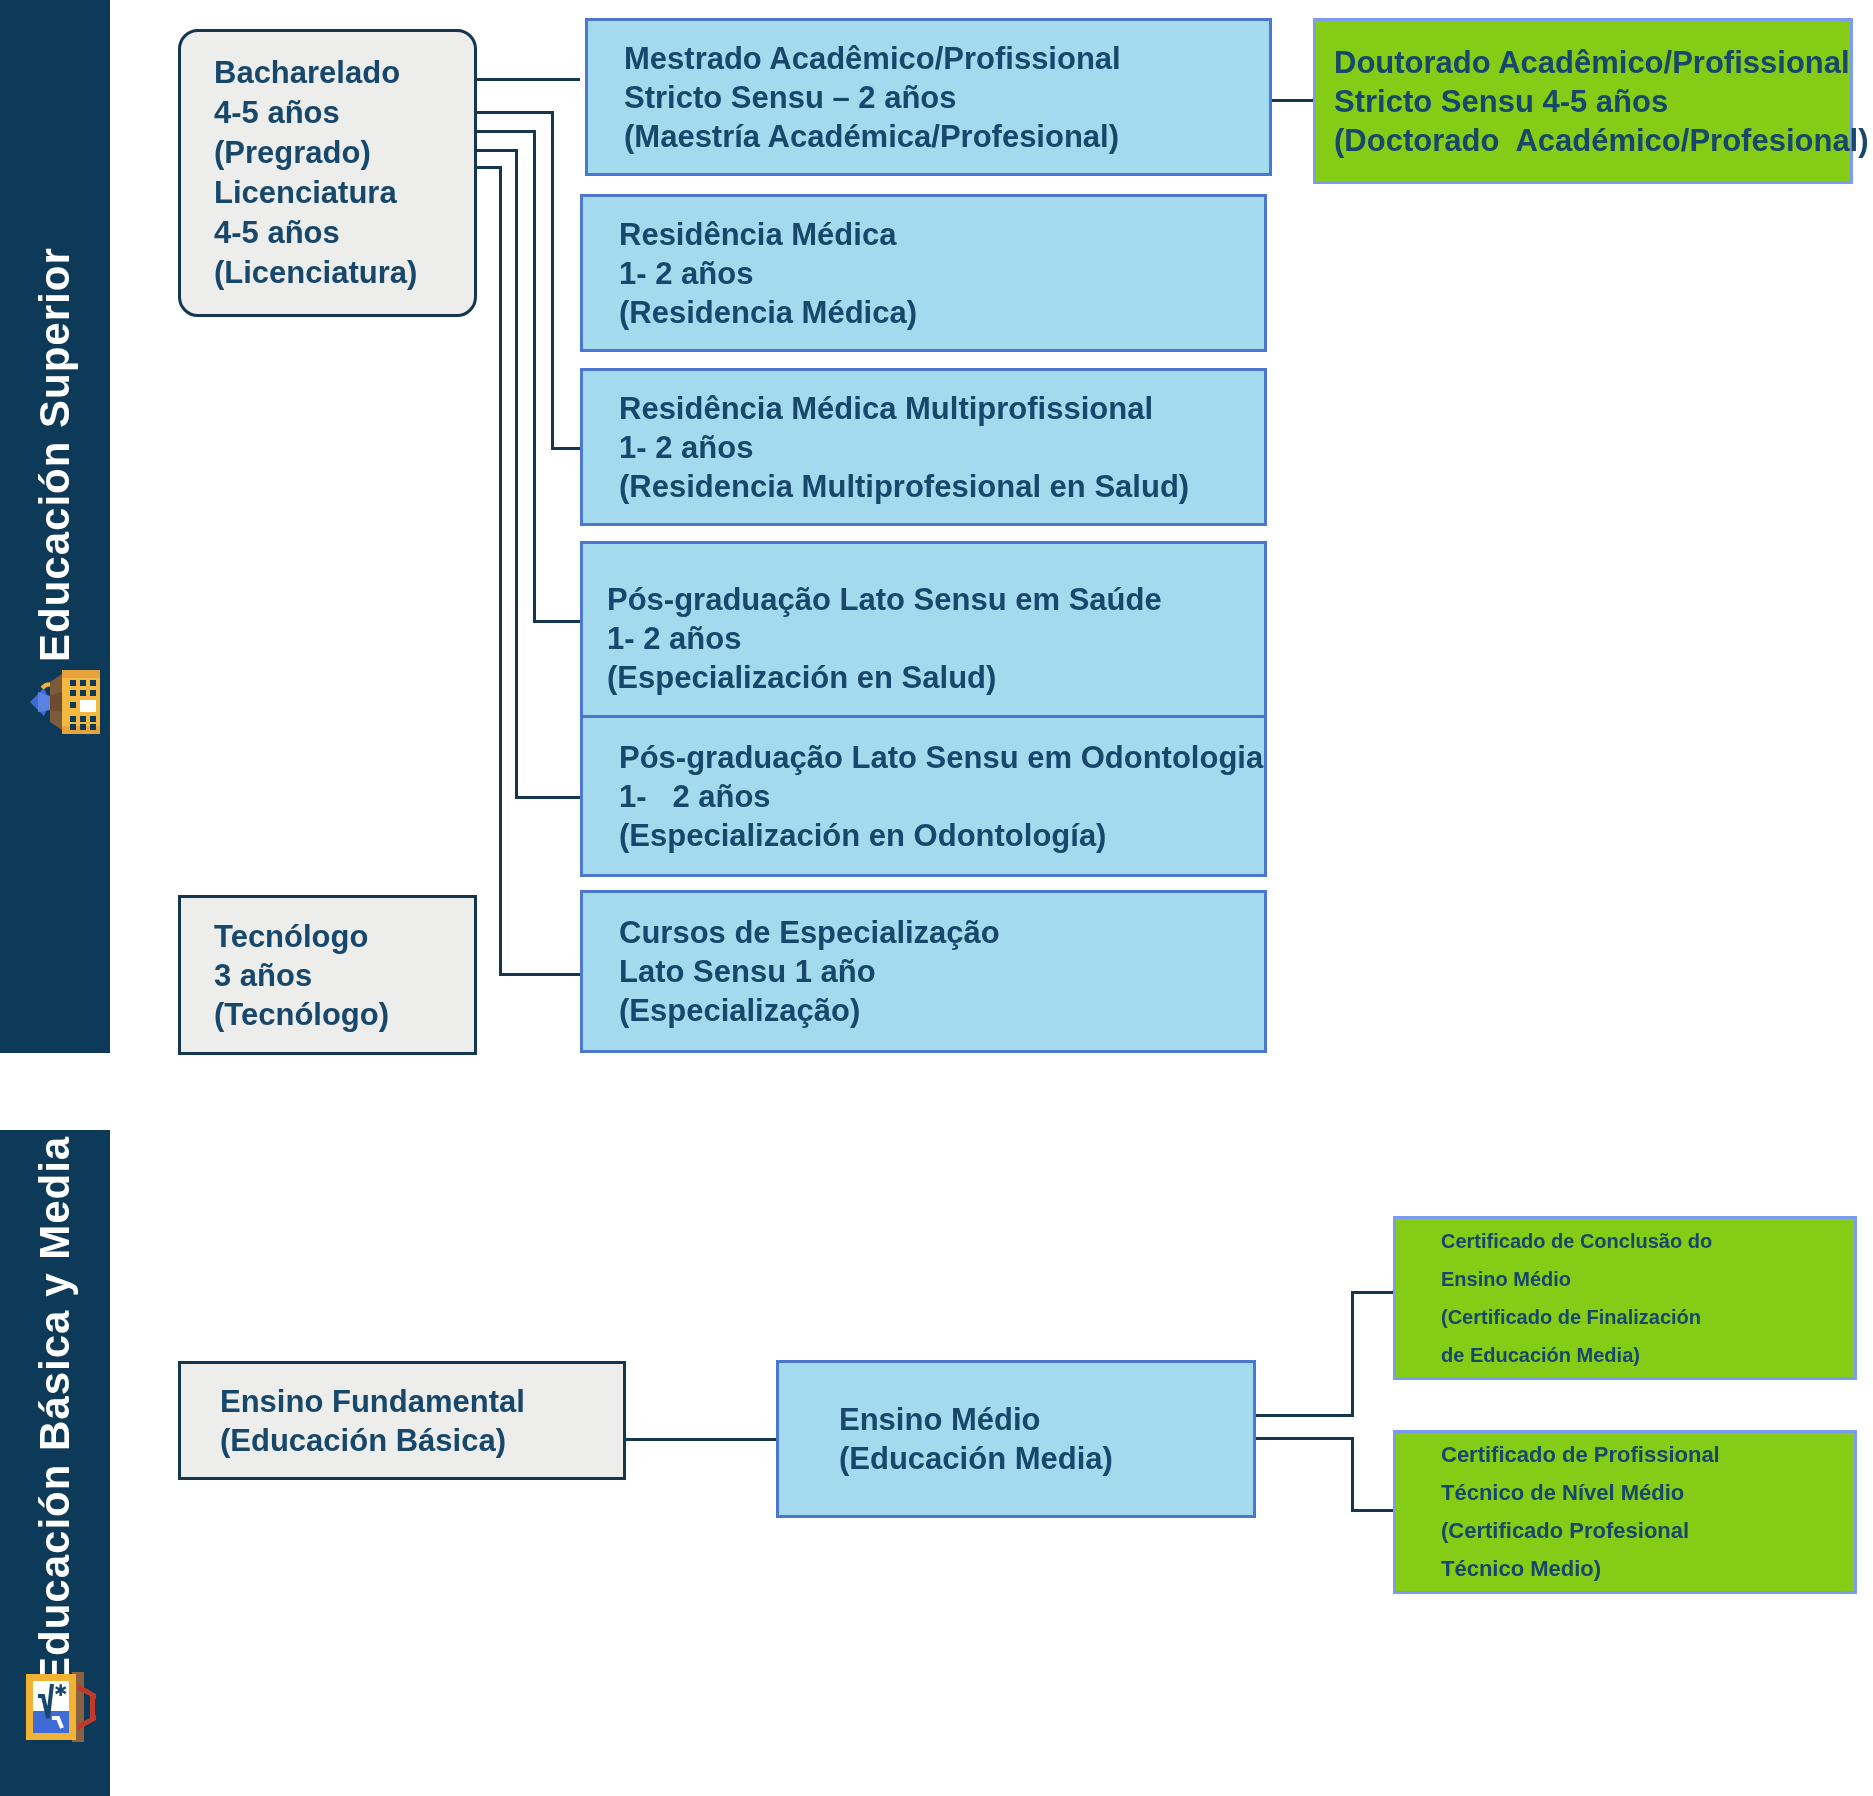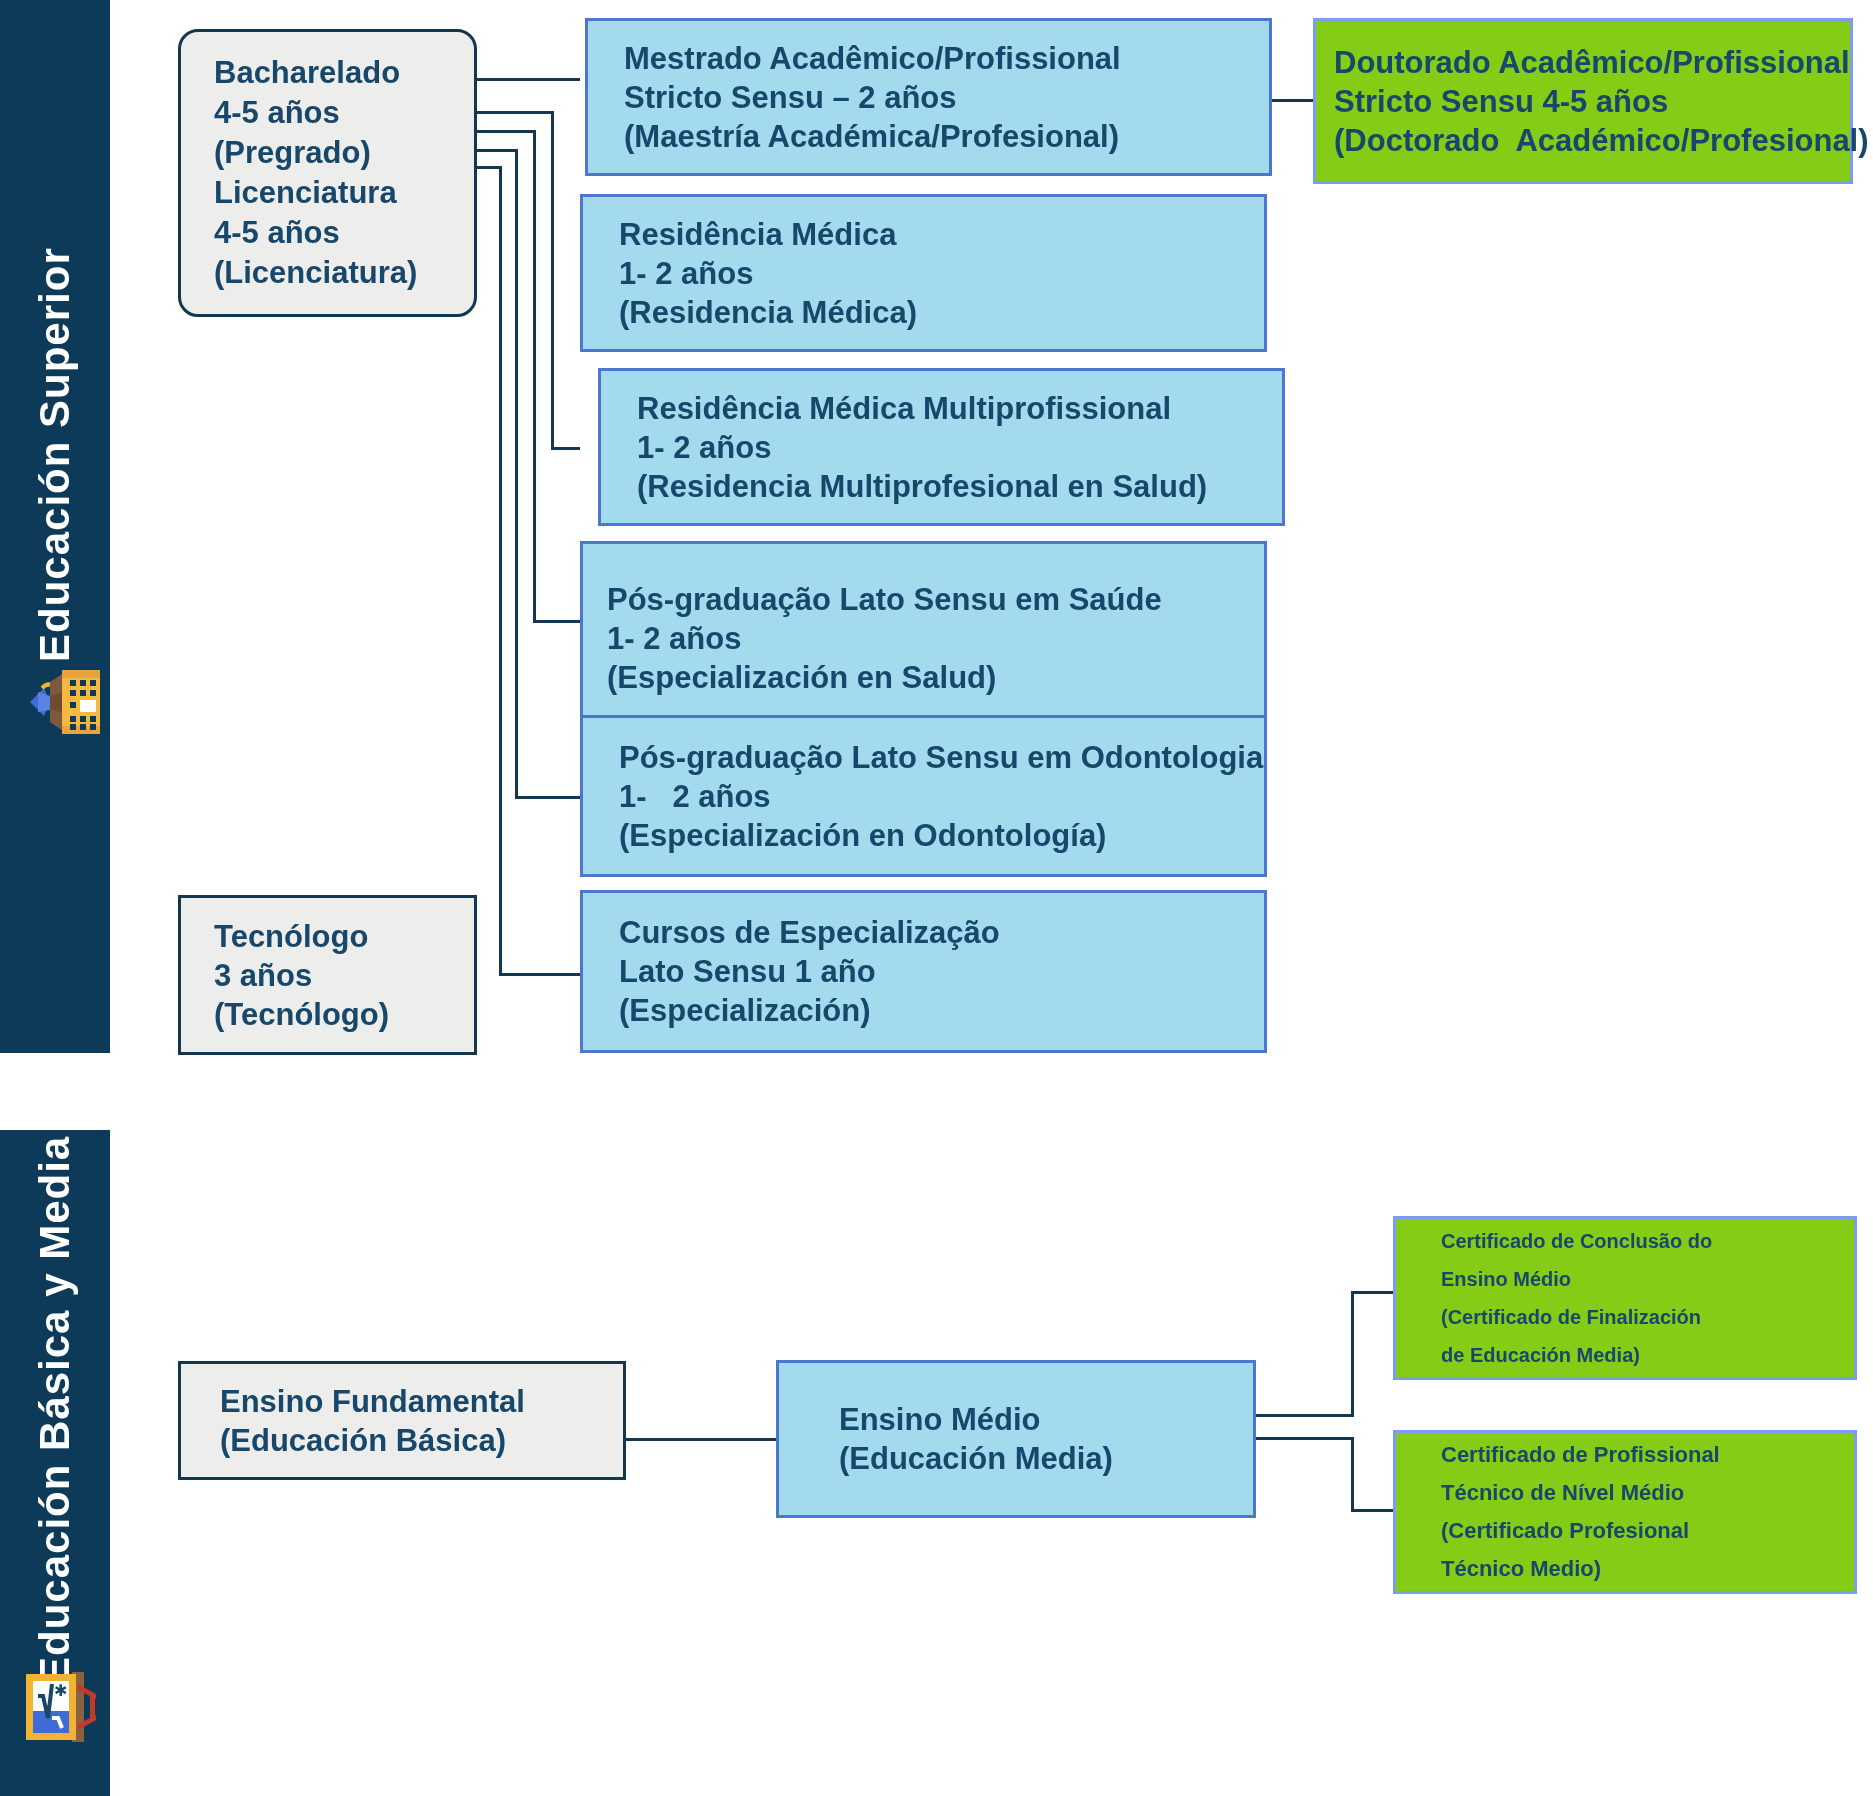--- a/index.html
+++ b/index.html
@@ -27,21 +27,21 @@
     color:#17476a;font-weight:bold;font-size:31px;line-height:39px;
   }
   .box .ln{white-space:pre;}
   .gray{background:#ededec;border:3px solid #15364f;}
   .blue{background:#a4daee;border:3px solid #4b77d1;}
   .lav{background:#84cc16;border:3px solid #7b9cf0;}
   #box-bacharelado{left:178px;top:29px;width:299px;height:288px;padding-left:33px;line-height:40px;border-radius:20px;}
   #box-tecnologo{left:178px;top:895px;width:299px;height:160px;padding-left:33px;}
   #box-mestrado{left:585px;top:18px;width:687px;height:158px;padding-left:36px;}
   #box-residencia-medica{left:580px;top:194px;width:687px;height:158px;padding-left:36px;}
-  #box-residencia-multi{left:598px;top:368px;width:687px;height:158px;padding-left:36px;}
+  #box-residencia-multi{left:580px;top:368px;width:687px;height:158px;padding-left:36px;}
   #box-lato-saude{left:580px;top:541px;width:687px;height:195px;padding-left:24px;}
   #box-lato-odonto{left:580px;top:715px;width:687px;height:162px;padding-left:36px;}
   #box-cursos{left:580px;top:890px;width:687px;height:163px;padding-left:36px;}
   #box-doutorado{left:1313px;top:18px;width:540px;height:166px;padding-left:18px;}
   #box-ensino-fund{left:178px;top:1361px;width:448px;height:119px;padding-left:39px;}
   #box-ensino-medio{left:776px;top:1360px;width:480px;height:158px;padding-left:60px;}
   #box-cert-conclusao{left:1393px;top:1216px;width:464px;height:164px;padding-left:45px;font-size:20px;line-height:38px;}
   #box-cert-tecnico{left:1393px;top:1430px;width:464px;height:164px;padding-left:45px;font-size:22px;line-height:38px;}
   
   .line{position:absolute;background:#15364f;}
@@ -178,21 +178,21 @@
 
   <div class="box blue" id="box-lato-odonto">
     <div class="ln">Pós-graduação Lato Sensu em Odontologia</div>
     <div class="ln">1-   2 años</div>
     <div class="ln">(Especialización en Odontología)</div>
   </div>
 
   <div class="box blue" id="box-cursos">
     <div class="ln">Cursos de Especialização</div>
     <div class="ln">Lato Sensu 1 año</div>
-    <div class="ln">(Especialización)</div>
+    <div class="ln">(Especialização)</div>
   </div>
 
   <div class="box lav" id="box-doutorado">
     <div class="ln">Doutorado Acadêmico/Profissional</div>
     <div class="ln">Stricto Sensu 4-5 años</div>
     <div class="ln">(Doctorado  Académico/Profesional)</div>
   </div>
 
   <div class="box gray" id="box-ensino-fund">
     <div class="ln">Ensino Fundamental</div>

